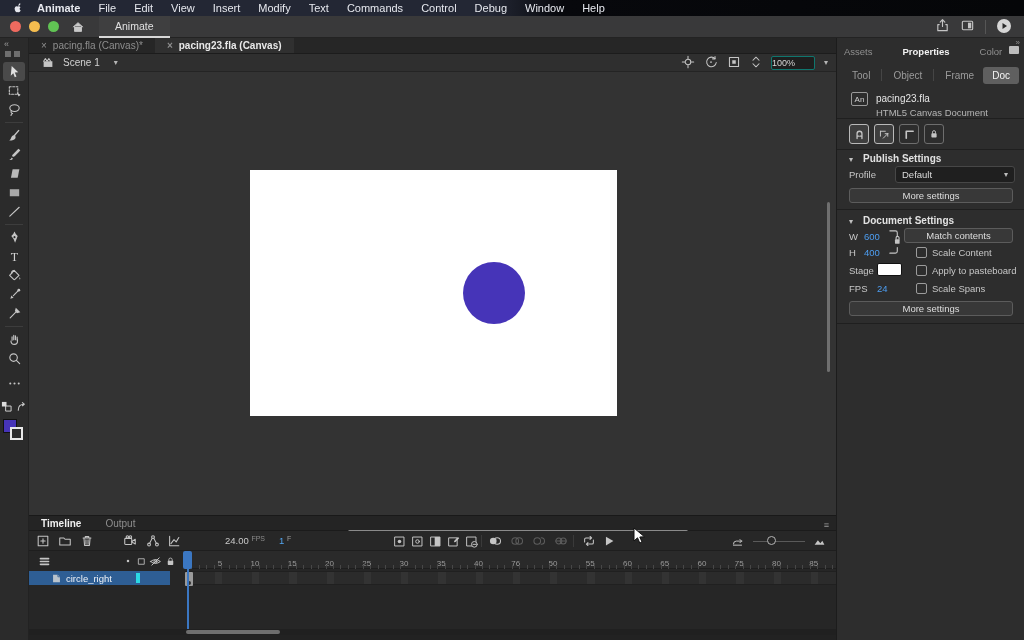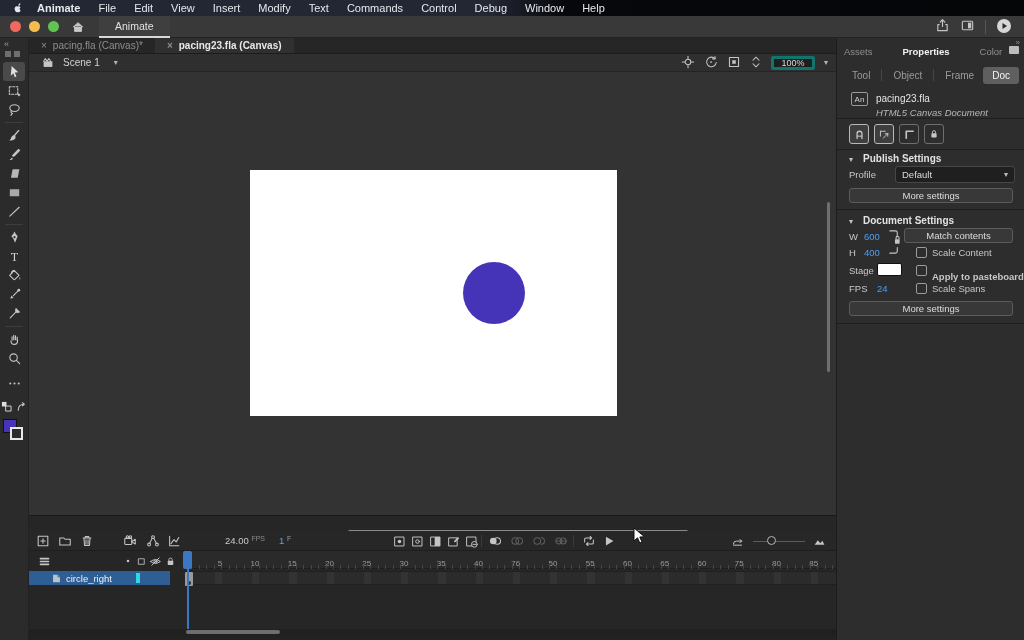--- a/index.html
+++ b/index.html
@@ -45,22 +45,22 @@
     border-bottom:1px solid #1c1c1c; }
   .dtab { display:flex; align-items:center; gap:6px; padding:0 12px; font-size:10px; color:#8e8e8e; }
   .dtab .x { font-size:10px; color:#8e8e8e; }
   .dtab.active { background:#303030; color:#e8e8e8; font-weight:bold; }
 
   
   #scenebar { left:29px; top:54px; width:807px; height:18px; background:#2f2f2f;
     border-bottom:1px solid #242424; display:flex; align-items:center; }
   #scenebar .lbl { font-size:10px; color:#d2d2d2; margin-left:8px; }
   #scenebar-right { margin-left:auto; display:flex; align-items:center; gap:9px; padding-right:8px; }
-  #zoom-box { width:44px; height:14px; background:#1e1e1e; border:3px solid #0f766e; border-radius:2px;
-    font-size:9px; color:#d8d8d8; display:flex; align-items:center; justify-content:center; }
+  #zoom-box { width:44px; height:14px; background:#1e1e1e; border:1px solid #0f766e; border-radius:2px;
+    font-size:9px; color:#d8d8d8; display:flex; align-items:center; }
 
   
   #canvas { left:29px; top:72px; width:807px; height:443px; background:#333333; overflow:hidden; }
   #stage { left:221px; top:98px; width:367px; height:246px; background:#ffffff; }
   #stage-circle { left:213px; top:92px; width:62px; height:62px; border-radius:50%; }
   #v-scroll { left:798px; top:130px; width:3px; height:170px; background:#6f6f6f; border-radius:2px; }
 
   
   #timeline { left:29px; top:515px; width:807px; height:125px; background:#262626; border-top:1px solid #191919; }
   #tl-tabs { position:absolute; left:0; top:0; width:807px; height:15px; background:#242424;
@@ -120,21 +120,21 @@
   #rp-panelicon { position:absolute; right:5px; top:8px; width:10px; height:8px; background:#bdbdbd; border-radius:1px; }
   #rp-subtabs { position:absolute; left:0; top:26px; width:188px; height:22px; display:flex; align-items:center;
     justify-content:center; gap:0; }
   #rp-subtabs .stab { font-size:10px; color:#9b9b9b; padding:3px 9px; border-radius:3px; }
   #rp-subtabs .stab.active { background:#5f5f5f; color:#f5f5f5; }
   #rp-subtabs .sdiv { width:1px; height:12px; background:#454545; margin:0 2px; }
   .rp-div { position:absolute; left:0; width:188px; height:1px; background:#1f1f1f; }
   #doc-badge { position:absolute; left:14px; top:54px; width:17px; height:14px; border:1px solid #9a9a9a;
     border-radius:2px; font-size:8px; color:#d0d0d0; display:flex; align-items:center; justify-content:center; }
   #doc-name { position:absolute; left:39px; top:55px; font-size:10px; color:#e4e4e4; }
-  #doc-type { position:absolute; left:39px; top:69px; font-size:9.5px; color:#b5b5b5; font-style:italic; }
+  #doc-type { position:absolute; left:39px; top:69px; font-size:9.5px; color:#b5b5b5; }
   .togglebox { position:absolute; top:86px; width:20px; height:20px; border-radius:3px;
     display:flex; align-items:center; justify-content:center; }
   .togglebox.on { border:1px solid #b9b9b9; background:#3e3e3e; }
   .togglebox.off { border:1px solid #6e6e6e; }
   .sect-title { position:absolute; font-size:10px; font-weight:bold; color:#e2e2e2; }
   .sect-chev { position:absolute; font-size:8px; color:#c0c0c0; }
   .rp-label { position:absolute; font-size:9.5px; color:#c7c7c7; }
   .rp-val { position:absolute; font-size:9.5px; color:#4d9ef2; }
   .rp-btn { position:absolute; height:15px; background:#383838; border:1px solid #5c5c5c; border-radius:3px;
     font-size:9.5px; color:#dedede; display:flex; align-items:center; justify-content:center; }
@@ -382,20 +382,25 @@
   </div>
 
   <div id="canvas" class="abs">
     <div id="stage" class="abs" style="background: rgb(255, 255, 255);">
       <div id="stage-circle" class="abs" style="background: rgb(70, 52, 184);"></div>
     </div>
     <div id="v-scroll" class="abs"></div>
   </div>
 
   <div id="timeline" class="abs">
+    <div id="tl-tabs">
+      <span class="ttab active">Timeline</span>
+      <span class="ttab">Output</span>
+      <span id="tl-menu-icon">≡</span>
+    </div>
     <div id="h-scroll"></div>
 
     <div id="tl-toolbar">
       <span class="tli" style="left:6px">
         <svg class="ic" width="14" height="14" viewBox="0 0 16 16">
             <rect x="2.5" y="2.5" width="11" height="11"></rect>
             <path d="M8 5.5 V10.5 M5.5 8 H10.5"></path>
           </svg>
         </span>
       <span class="tli" style="left:28px">
@@ -682,21 +687,21 @@
     </div>
 
     <span class="rp-label" style="left:12px; top:209px;">H</span>
     <span class="rp-val" style="left:27px; top:209px;">400</span>
     <span class="cbox" style="left:79px; top:209px;"></span>
     <span class="rp-label" style="left:95px; top:209px;">Scale Content</span>
 
     <span class="rp-label" style="left:12px; top:227px;">Stage</span>
     <span id="stage-swatch" style="top:225px;"></span>
     <span class="cbox" style="left:79px; top:227px;"></span>
-    <span class="rp-label" style="left:95px; top:233px;font-weight:bold;">Apply to pasteboard</span>
+    <span class="rp-label" style="left:95px; top:227px;">Apply to pasteboard</span>
 
     <span class="rp-label" style="left:12px; top:245px;">FPS</span>
     <span class="rp-val" style="left:40px; top:245px;">24</span>
     <span class="cbox" style="left:79px; top:245px;"></span>
     <span class="rp-label" style="left:95px; top:245px;">Scale Spans</span>
 
     <div class="rp-btn" style="left:12px; top:263px; width:164px;">
       <span>More settings</span>
     </div>
     <div class="rp-div" style="top:285px"></div>

